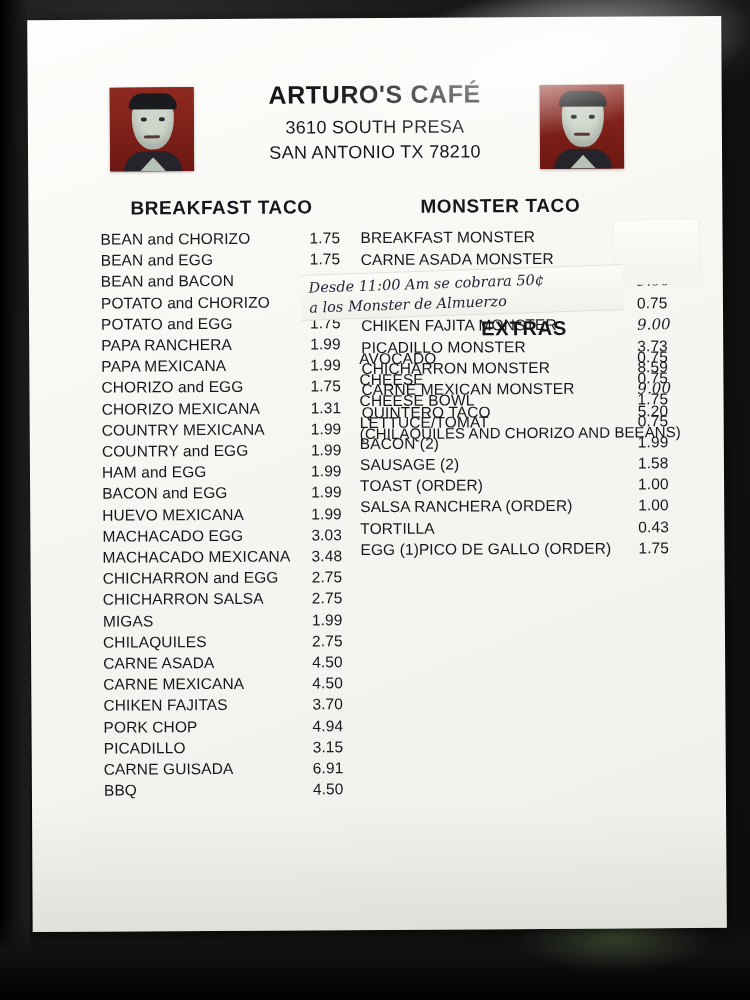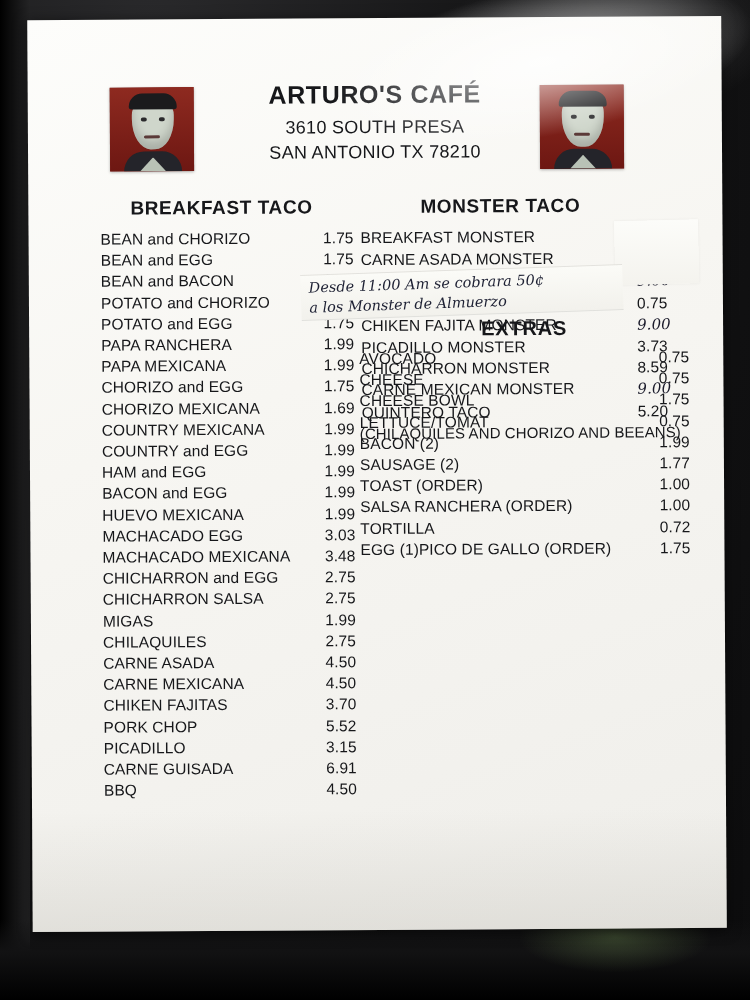--- a/index.html
+++ b/index.html
@@ -167,21 +167,21 @@
   .right-col .col-title { margin-left: 62px; margin-bottom: 9px; }
 
   .row {
     display: flex;
     align-items: baseline;
     font-size: 15.5px;
     line-height: 21.2px;
     letter-spacing: 0.1px;
   }
   .row .nm { flex: 1 1 auto; white-space: nowrap; }
-  .row .pr { flex: 0 0 auto; text-align: right; }
+  .row .pr { flex: 0 0 auto; text-align: left; }
 
   .left-col .row .nm { padding-left: 2px; }
   .left-col .row .pr { width: 56px; padding-left: 12px; }
 
   .right-col .row .nm { padding-left: 2px; }
   .right-col .row .pr { width: 62px; padding-left: 10px; text-align: left; }
 
   .note-row {
     font-size: 15px;
     line-height: 21px;
@@ -313,21 +313,21 @@
           <div class="row">
               <span class="nm">PAPA MEXICANA</span>
               <span class="pr">1.99</span>
             </div>
           <div class="row">
               <span class="nm">CHORIZO and EGG</span>
               <span class="pr">1.75</span>
             </div>
           <div class="row">
               <span class="nm">CHORIZO MEXICANA</span>
-              <span class="pr">1.69</span>
+              <span class="pr">1.31</span>
             </div>
           <div class="row">
               <span class="nm">COUNTRY MEXICANA</span>
               <span class="pr">1.99</span>
             </div>
           <div class="row">
               <span class="nm">COUNTRY and EGG</span>
               <span class="pr">1.99</span>
             </div>
           <div class="row">
@@ -373,21 +373,21 @@
           <div class="row">
               <span class="nm">CARNE MEXICANA</span>
               <span class="pr">4.50</span>
             </div>
           <div class="row">
               <span class="nm">CHIKEN FAJITAS</span>
               <span class="pr">3.70</span>
             </div>
           <div class="row">
               <span class="nm">PORK CHOP</span>
-              <span class="pr">5.52</span>
+              <span class="pr">4.94</span>
             </div>
           <div class="row">
               <span class="nm">PICADILLO</span>
               <span class="pr">3.15</span>
             </div>
           <div class="row">
               <span class="nm">CARNE GUISADA</span>
               <span class="pr">6.91</span>
             </div>
           <div class="row">
@@ -466,33 +466,33 @@
         <div class="row">
             <span class="nm">LETTUCE/TOMAT</span>
             <span class="pr">0.75</span>
           </div>
         <div class="row">
             <span class="nm">BACON (2)</span>
             <span class="pr">1.99</span>
           </div>
         <div class="row">
             <span class="nm">SAUSAGE (2)</span>
-            <span class="pr">1.77</span>
+            <span class="pr">1.58</span>
           </div>
         <div class="row">
             <span class="nm">TOAST (ORDER)</span>
             <span class="pr">1.00</span>
           </div>
         <div class="row">
             <span class="nm">SALSA RANCHERA (ORDER)</span>
             <span class="pr">1.00</span>
           </div>
         <div class="row">
             <span class="nm">TORTILLA</span>
-            <span class="pr">0.72</span>
+            <span class="pr">0.43</span>
           </div>
         <div class="row">
             <span class="nm">EGG (1)PICO DE GALLO (ORDER)</span>
             <span class="pr">1.75</span>
           </div>
       </div>
 
     </div>
     <div class="page-shade-bottom"></div>
     <div class="page-glare"></div>

